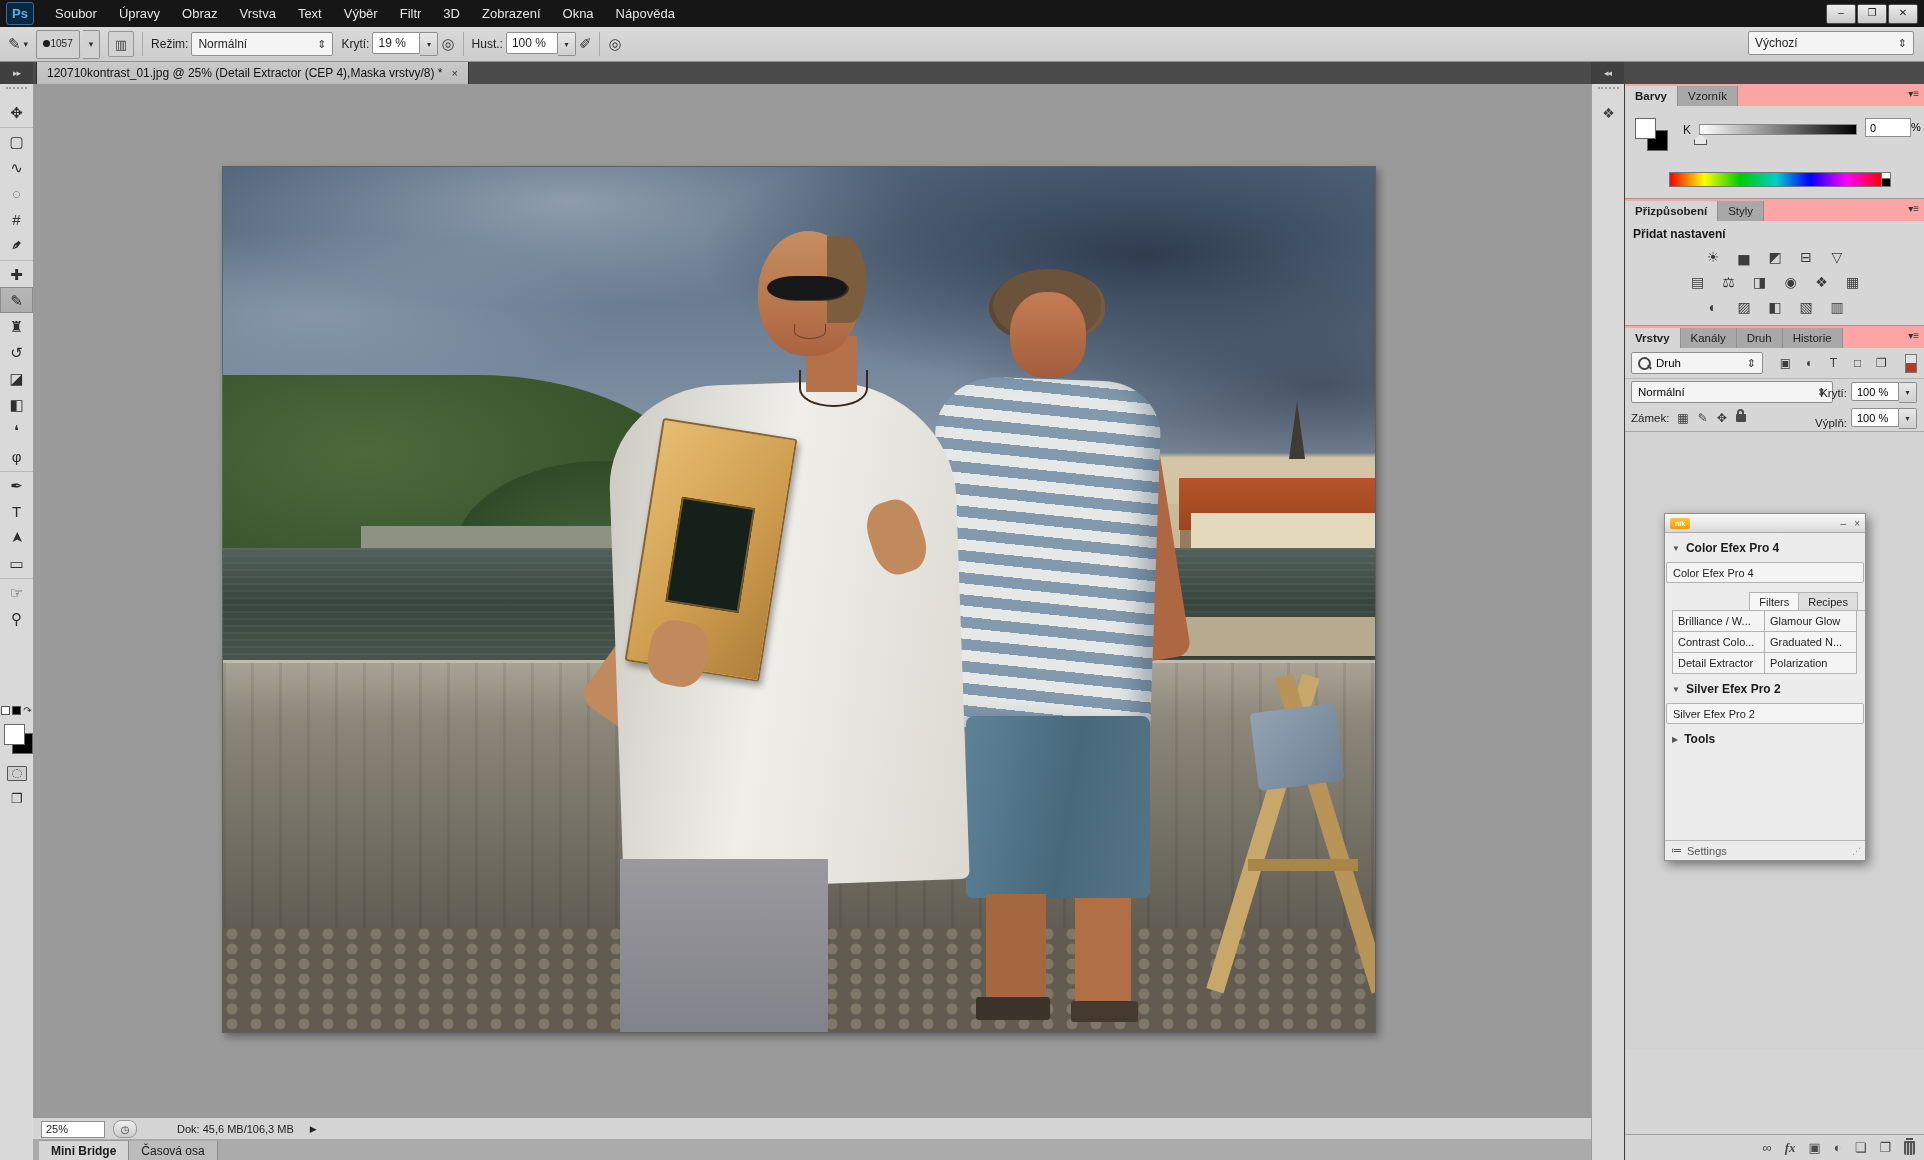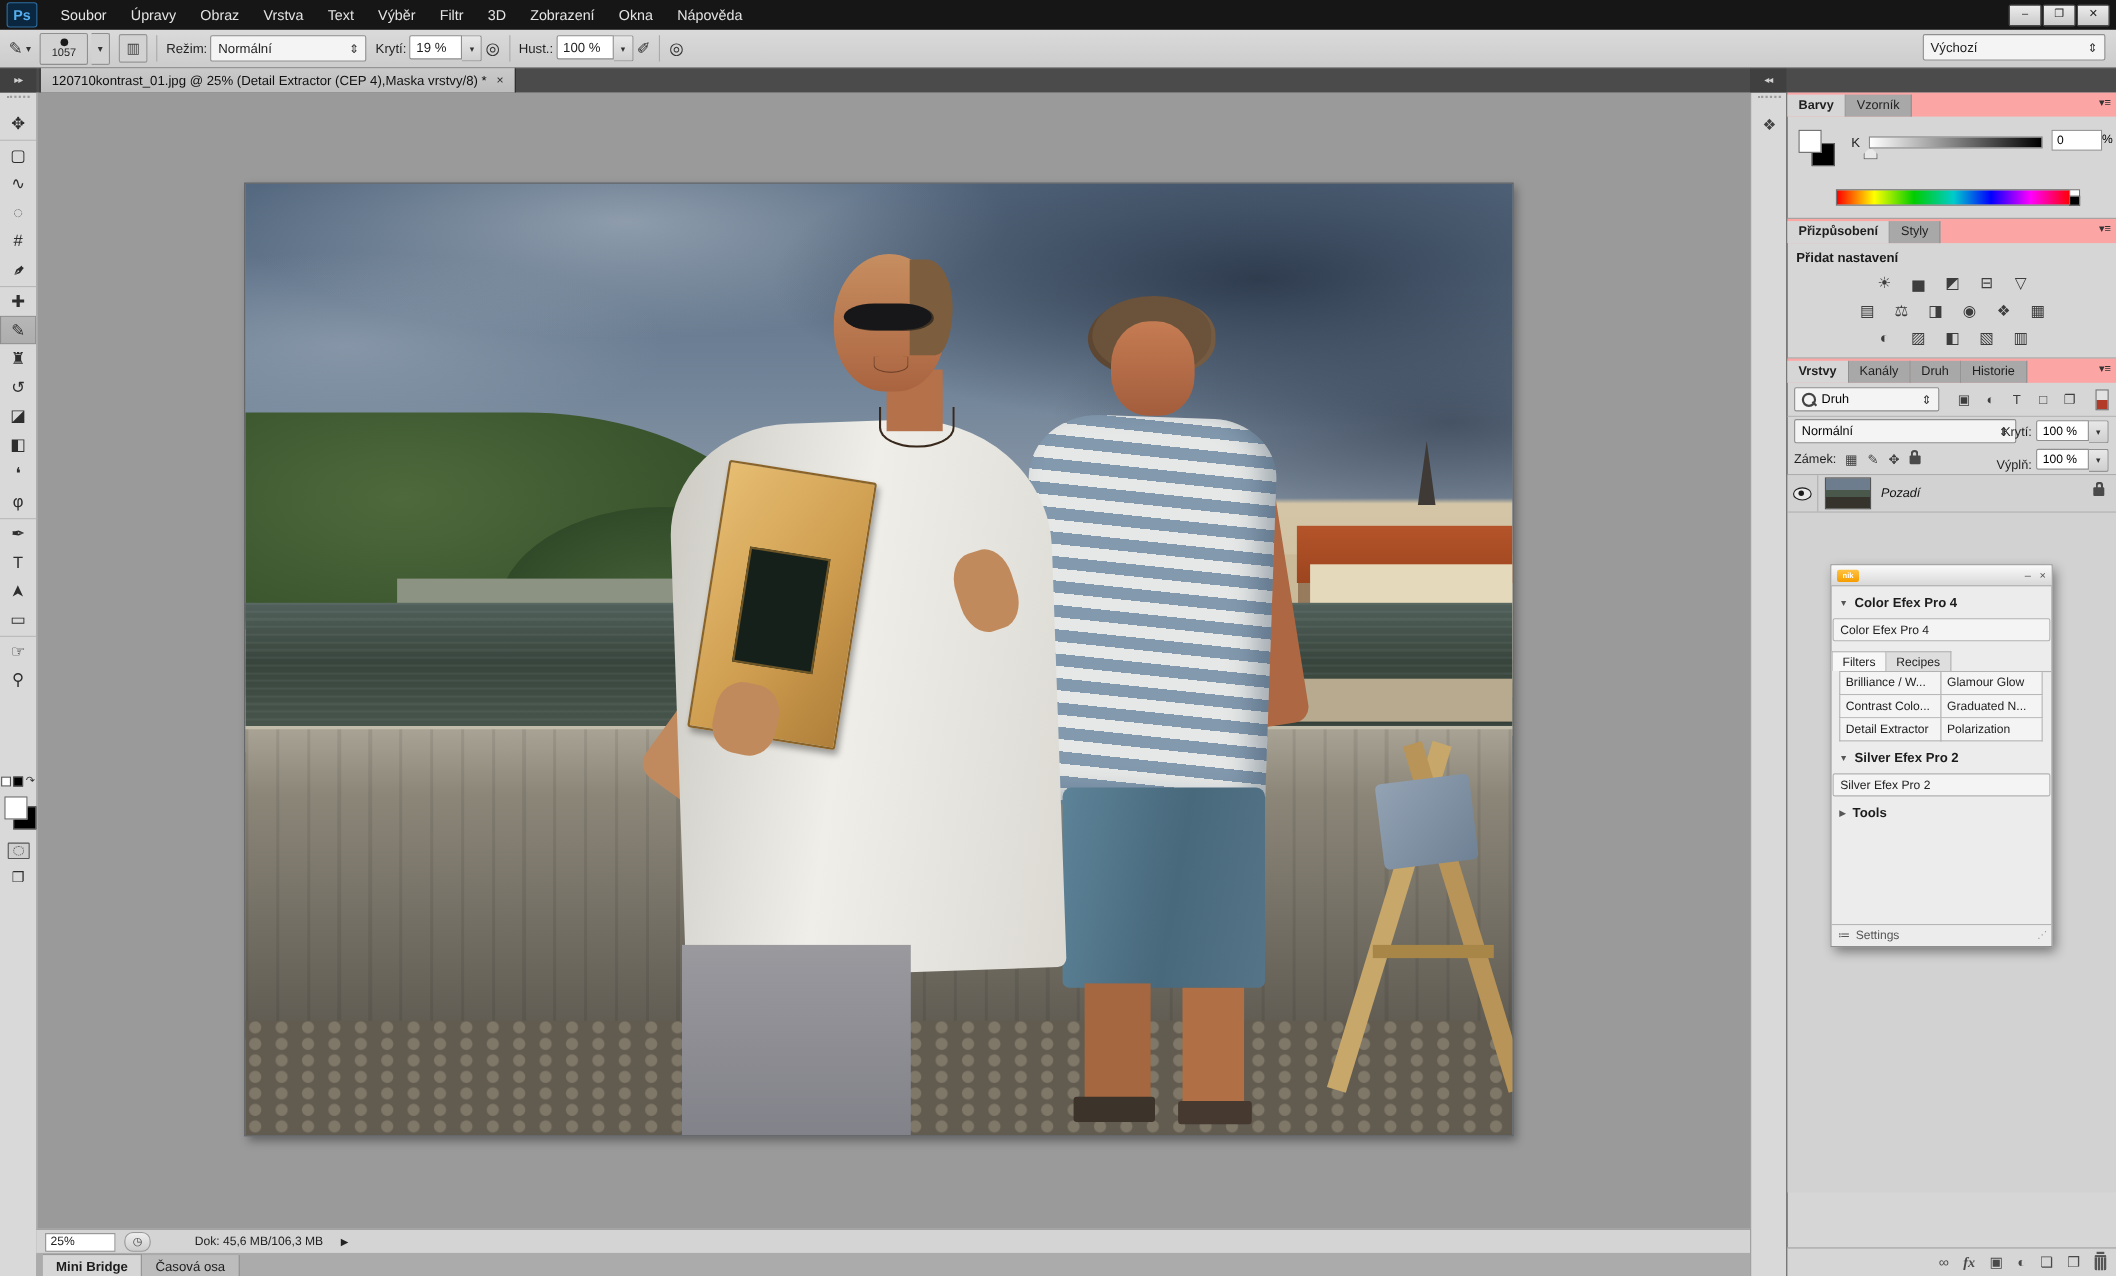--- a/index.html
+++ b/index.html
@@ -17,21 +17,21 @@
     color:#222;font-size:10px;line-height:16px;text-align:center;border-radius:2px;}
   
   .optionsbar{position:absolute;left:0;top:27px;width:1924px;height:34px;
     background:linear-gradient(#dadada,#cccccc);border-bottom:1px solid #8f8f8f;
     display:flex;align-items:center;font-size:12px;color:#1f1f1f;z-index:39;}
   .ob-group{display:flex;align-items:center;gap:3px;margin-left:8px;}
   .ob-sep{width:1px;height:24px;background:#aaa;margin-left:8px;}
   .ob-icon{font-size:15px;color:#333;}
   .mini-arrow{font-size:9px;color:#333;}
   .preset-box{width:42px;height:27px;background:#d2d2d2;border:1px solid #8f8f8f;border-radius:2px;
-    display:flex;flex-direction:column;align-items:center;justify-content:center;line-height:1;}
+    display:flex;flex-direction:row;align-items:center;justify-content:center;line-height:1;}
   .preset-dot{width:7px;height:7px;border-radius:50%;background:#1a1a1a;margin-bottom:2px;}
   .preset-num{font-size:10px;}
   .mini-btn{width:16px;height:27px;background:#d2d2d2;border:1px solid #8f8f8f;border-left:none;border-radius:0 2px 2px 0;
     display:flex;align-items:center;justify-content:center;}
   .panelbtn{width:24px;height:24px;background:#d2d2d2;border:1px solid #969696;border-radius:2px;
     display:flex;align-items:center;justify-content:center;font-size:13px;color:#444;}
   .select{background:#f4f4f4;border:1px solid #8f8f8f;border-radius:2px;height:22px;display:flex;
     align-items:center;padding:0 6px;justify-content:space-between;}
   .combo{background:#fff;border:1px solid #8f8f8f;height:20px;display:flex;align-items:center;
     padding:0 5px;border-radius:2px 0 0 2px;}
@@ -249,21 +249,21 @@
   .nik-title{height:18px;background:linear-gradient(#fafafa,#d8d8d8);border-bottom:1px solid #aaa;
     display:flex;align-items:center;padding:0 5px;}
   .nik-logo{width:20px;height:11px;background:linear-gradient(#ffc243,#f59d00);border-radius:2px;
     color:#fff;font-size:7px;font-weight:bold;display:flex;align-items:center;justify-content:center;line-height:1;}
   .nik-ctrl{margin-left:auto;display:flex;gap:8px;color:#555;font-size:10px;}
   .nik-hdr{font-weight:bold;font-size:12px;color:#1c1c1c;margin:8px 0 0 7px;display:flex;align-items:center;gap:6px;}
   .nik-tri{font-size:8px;color:#555;}
   .nik-btn{display:block;width:184px;margin:7px auto 0 auto;height:19px;background:#f4f4f4;
     border:1px solid #b2b2b2;border-radius:2px;text-align:left;padding:0 6px;font-size:11px;color:#222;
     display:flex;align-items:center;}
-  .nik-tabs{display:flex;margin:9px 7px 0 0;}
+  .nik-tabs{display:flex;justify-content:flex-end;margin:9px 7px 0 0;}
   .nik-tab{height:17px;display:flex;align-items:center;padding:0 9px;border:1px solid #b2b2b2;border-bottom:none;}
   .nik-tab.active{background:#f7f7f7;position:relative;z-index:2;}
   .nik-tab.inactive{background:#dedede;border-left:none;}
   .nik-grid{display:grid;grid-template-columns:92px 92px;margin:0 0 0 7px;border-top:1px solid #b2b2b2;}
   .nik-cell{height:20px;border:1px solid #b2b2b2;border-top:none;margin-right:-1px;background:#f4f4f4;
     display:flex;align-items:center;padding:0 5px;font-size:11px;white-space:nowrap;overflow:hidden;}
   .nik-bottom{position:absolute;left:0;bottom:0;width:100%;height:20px;border-top:1px solid #b5b5b5;
     display:flex;align-items:center;color:#555;padding-left:6px;box-sizing:border-box;gap:5px;}
   .nik-grip{margin-left:auto;margin-right:4px;font-size:9px;color:#999;}
   .nik-spacer{height:108px;}
@@ -651,28 +651,20 @@
         <div class="lay-combo">
           <div class="combo">
               <span>100 %</span>
             </div>
           <div class="combo-dd">
               <span>▾</span>
             </div>
         </div>
       </div>
     </div>
-    <div class="layrow">
-      <div class="eyecell">
-          <span class="eyeico"></span>
-        </div>
-      <div class="thumb t2"></div>
-      <span class="layname italic">Pozadí</span>
-      <span class="lockcss row-lock"></span>
-    </div>
     <div class="lay-empty" style="height:618px"></div>
   </div>
 
   <div class="lay-bottom">
     <span class="lb-ico">∞</span>
     <span class="lb-fx">fx</span>
     <span class="lb-ico">▣</span>
     <span class="lb-ico">◐</span>
     <span class="lb-ico">❏</span>
     <span class="lb-ico">❐</span>

